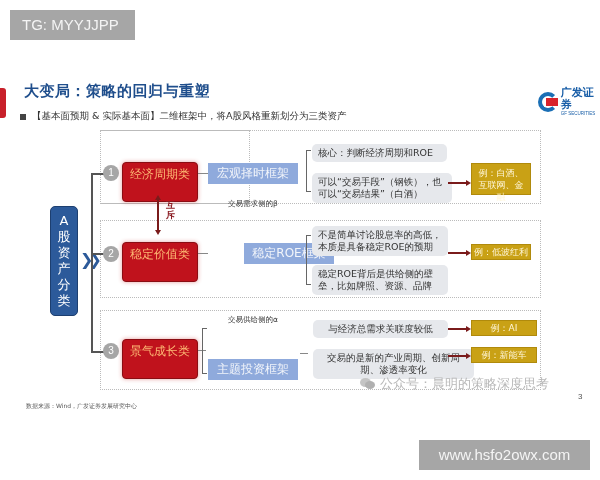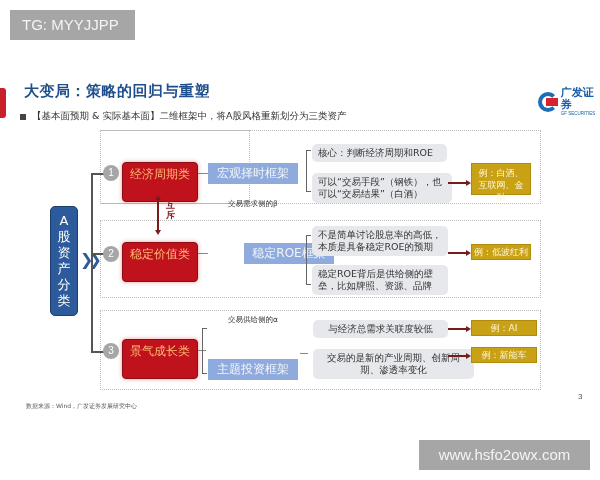--- a/index.html
+++ b/index.html
@@ -138,18 +138,25 @@
 
   <div class="graybox" style="left:313px; top:250px; width:135px; height:18px; text-align:center;">与经济总需求关联度较低</div>
   <div class="graybox" style="left:313px; top:279px; width:161px; height:30px; text-align:center;">交易的是新的产业周期、创新周期、渗透率变化</div>
   <div class="line red" style="left:448px; top:258px; width:20px; height:1.5px;"></div>
   <div class="arrowhead" style="left:466px; top:256px;"></div>
   <div class="goldbox" style="left:471px; top:250px; width:66px; height:16px; line-height:14px;">例：AI</div>
   <div class="line red" style="left:448px; top:285px; width:20px; height:1.5px;"></div>
   <div class="arrowhead" style="left:466px; top:283px;"></div>
   <div class="goldbox" style="left:471px; top:277px; width:66px; height:16px; line-height:14px;">例：新能车</div>
 
+  <div class="wechat">
+    <span class="wechat-icon">
+        <span class="b1"></span>
+        <span class="b2"></span>
+      </span>
+    <span>公众号：晨明的策略深度思考</span>
+  </div>
 
   <div class="source">数据来源：Wind，广发证券发展研究中心</div>
   <div class="page-num">3</div>
 </div>
 
 <div class="wm-bottom">www.hsfo2owx.com</div>
 
 </body></html>

